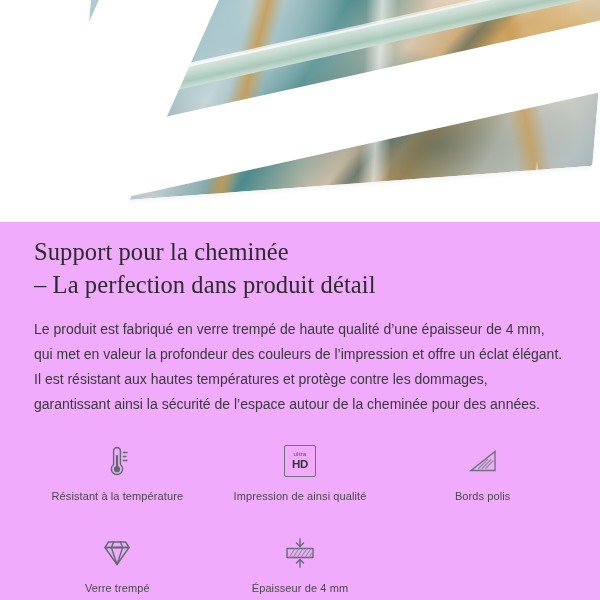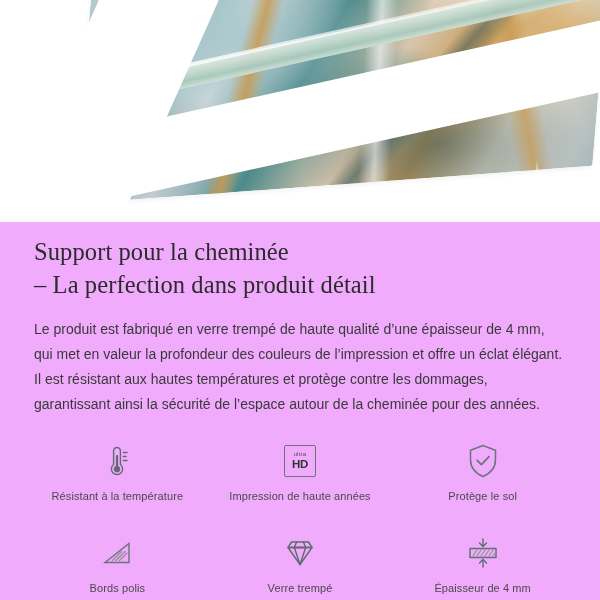--- a/index.html
+++ b/index.html
@@ -242,32 +242,23 @@
       <div class="feature-label">Résistant à la température</div>
     </div>
 
     <div class="feature">
       <div class="feature-icon">
         <div class="hd-box">
           <span class="hd-top">ultra</span>
           <span class="hd-bottom">HD</span>
         </div>
       </div>
-      <div class="feature-label">Impression de haute années</div>
-    </div>
-
-    <div class="feature">
-      <div class="feature-icon">
-        <svg width="36" height="40" viewBox="0 0 36 40" aria-hidden="true">
-          <path d="M18 4.5 5.5 9.2v9.6c0 7.6 5.2 13.6 12.5 16.7 7.3-3.1 12.5-9.1 12.5-16.7V9.2L18 4.5z" fill="none" stroke="#6b7478" stroke-width="1.5"></path>
-          <path d="M12.2 19.4l4.2 4.2 7.6-7.9" fill="none" stroke="#6b7478" stroke-width="1.7" stroke-linecap="round" stroke-linejoin="round"></path>
-        </svg>
-      </div>
-      <div class="feature-label">Protège le sol</div>
-    </div>
+      <div class="feature-label">Impression de ainsi qualité</div>
+    </div>
+
 
     <div class="feature">
       <div class="feature-icon">
         <svg width="36" height="34" viewBox="0 0 36 34" aria-hidden="true">
           <path d="M6 26.5h24V7.5L6 26.5z" fill="none" stroke="#6b7478" stroke-width="1.4"></path>
           <g stroke="#8b9398" stroke-width="1.2" stroke-linecap="round">
             <line x1="13.5" y1="24.5" x2="22.5" y2="15.5"></line>
             <line x1="17" y1="24.5" x2="26" y2="15.5"></line>
             <line x1="20.5" y1="24.5" x2="28" y2="17"></line>
           </g>

